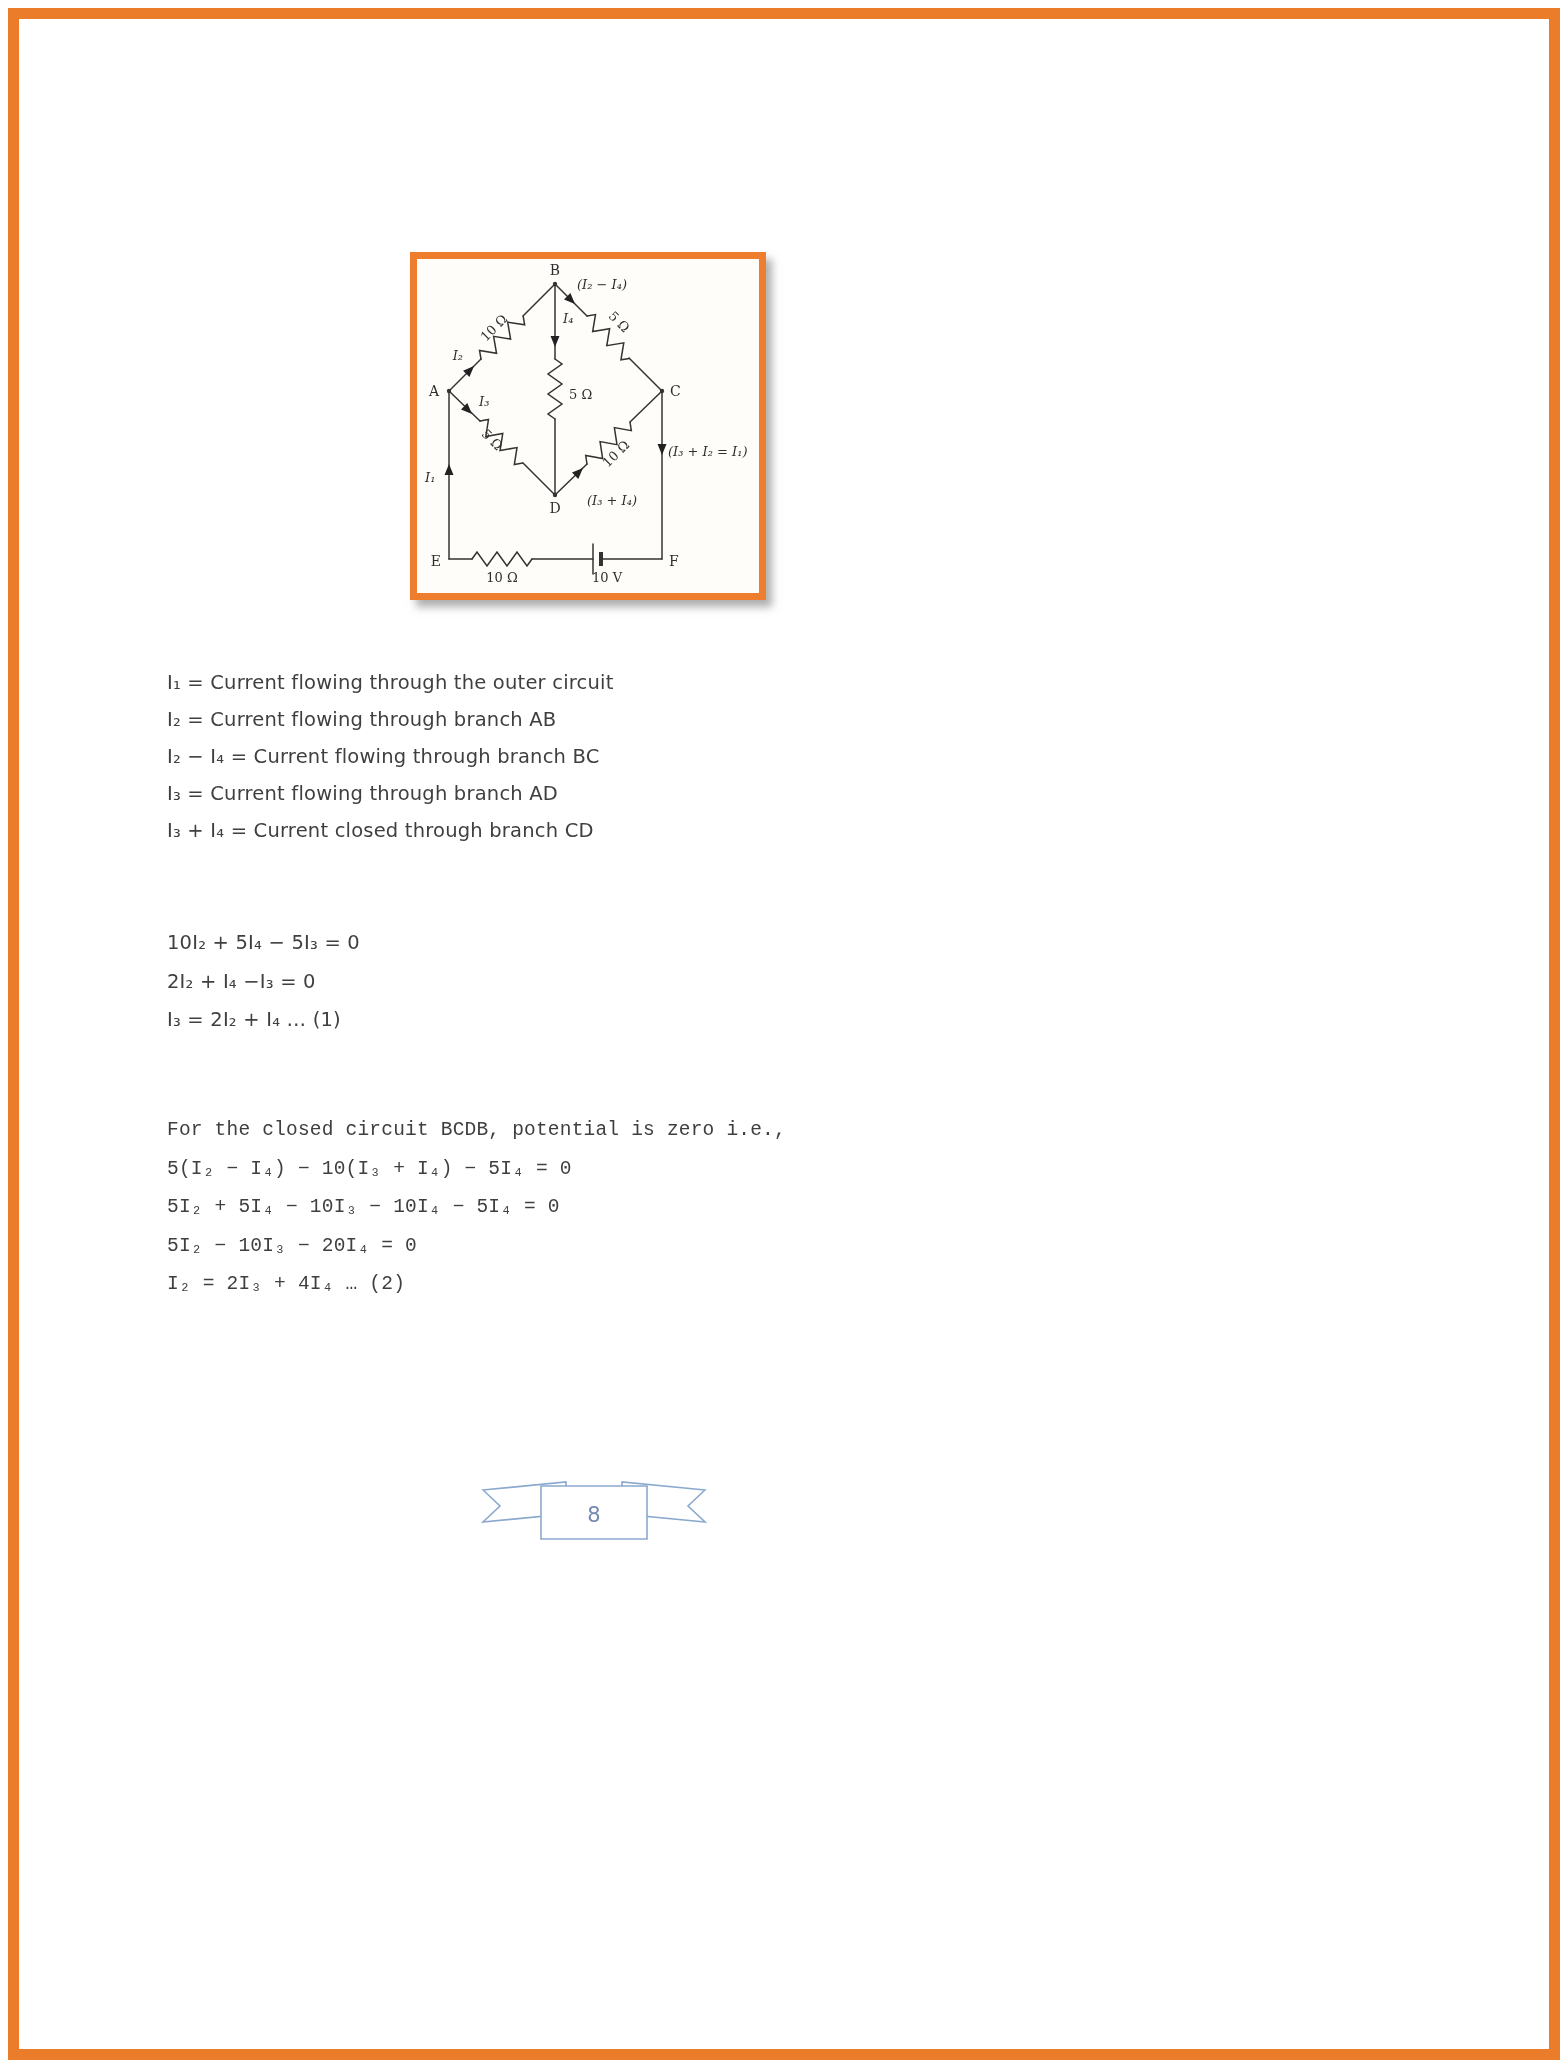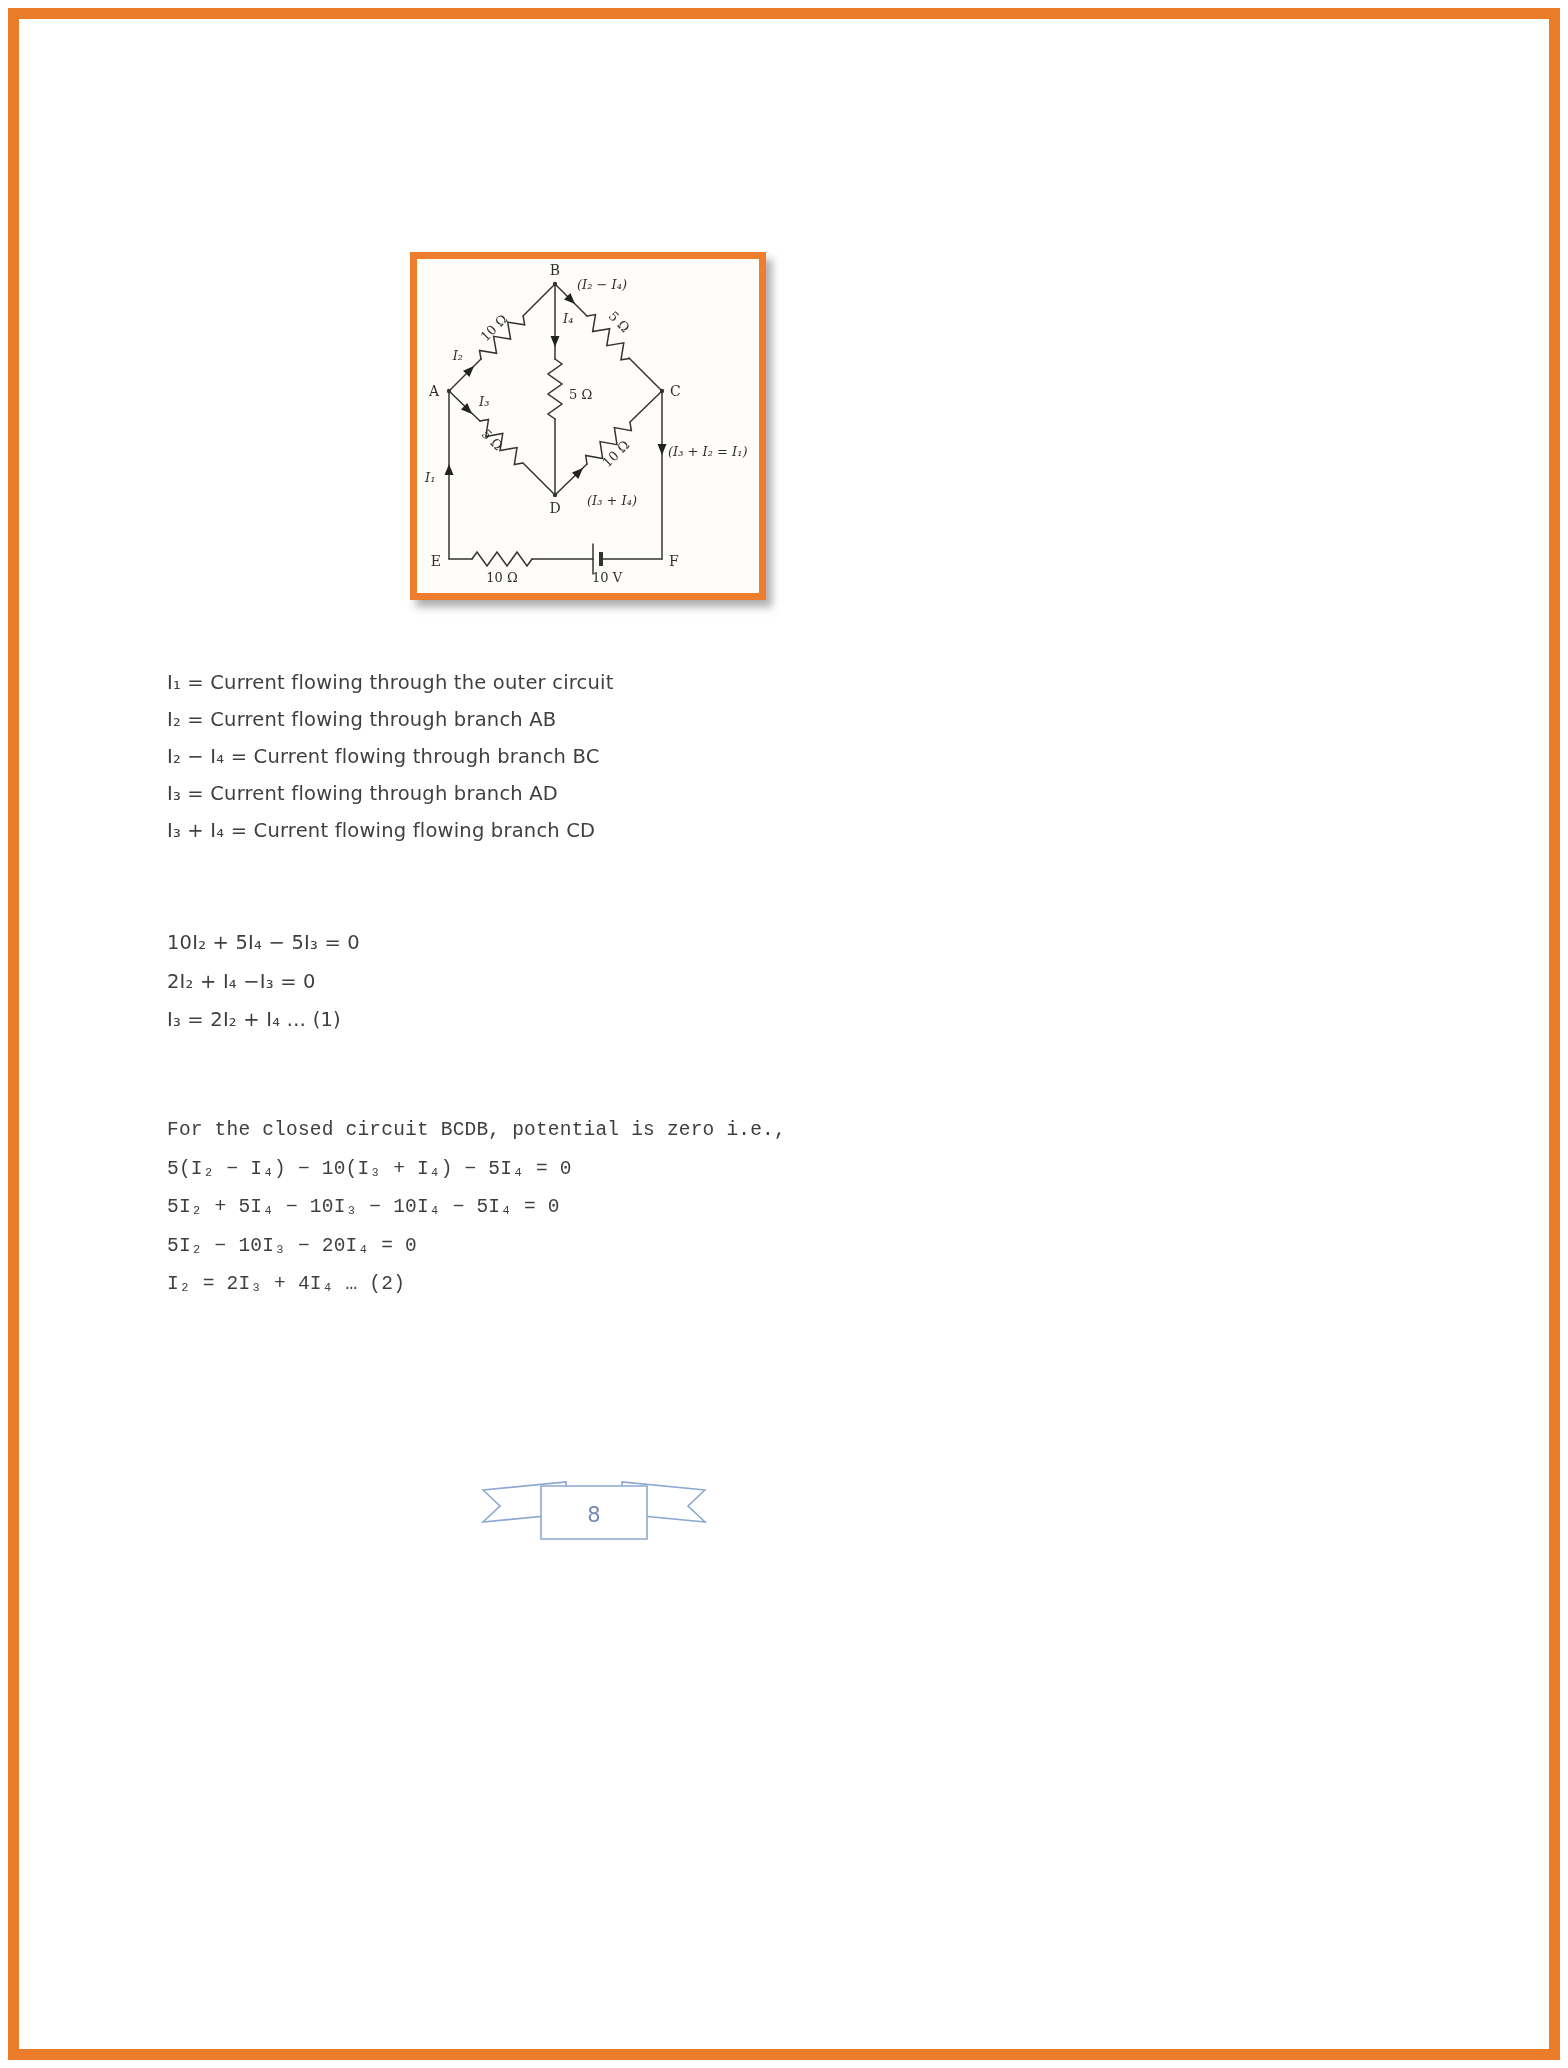--- a/index.html
+++ b/index.html
@@ -118,21 +118,21 @@
         <text class="cur-label" x="8" y="223" text-anchor="start">I₁</text>
       </g>
     </svg>
   </div>
 
   <div class="text-block defs-block">
     <div>I₁ = Current flowing through the outer circuit</div>
     <div>I₂ = Current flowing through branch AB</div>
     <div>I₂ − I₄ = Current flowing through branch BC</div>
     <div>I₃ = Current flowing through branch AD</div>
-    <div>I₃ + I₄ = Current flowing flowing branch CD</div>
+    <div>I₃ + I₄ = Current closed through branch CD</div>
   </div>
 
   <div class="text-block abda-block">
     <div>10I₂ + 5I₄ − 5I₃ = 0</div>
     <div>2I₂ + I₄ −I₃ = 0</div>
     <div>I₃ = 2I₂ + I₄ … (1)</div>
   </div>
 
   <div class="text-block bcdb-block">
     <div>For the closed circuit BCDB, potential is zero i.e.,</div>

